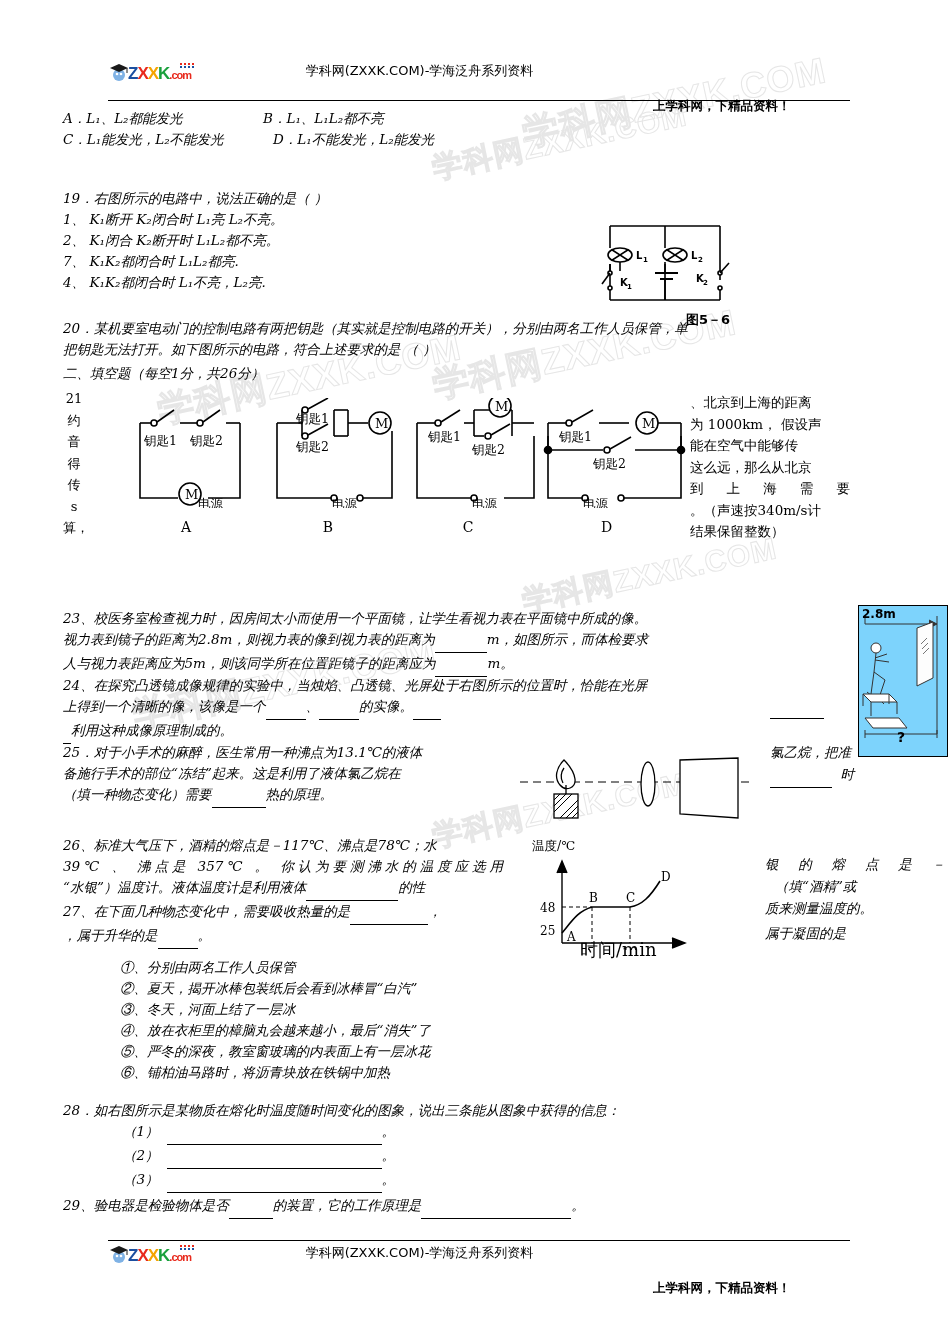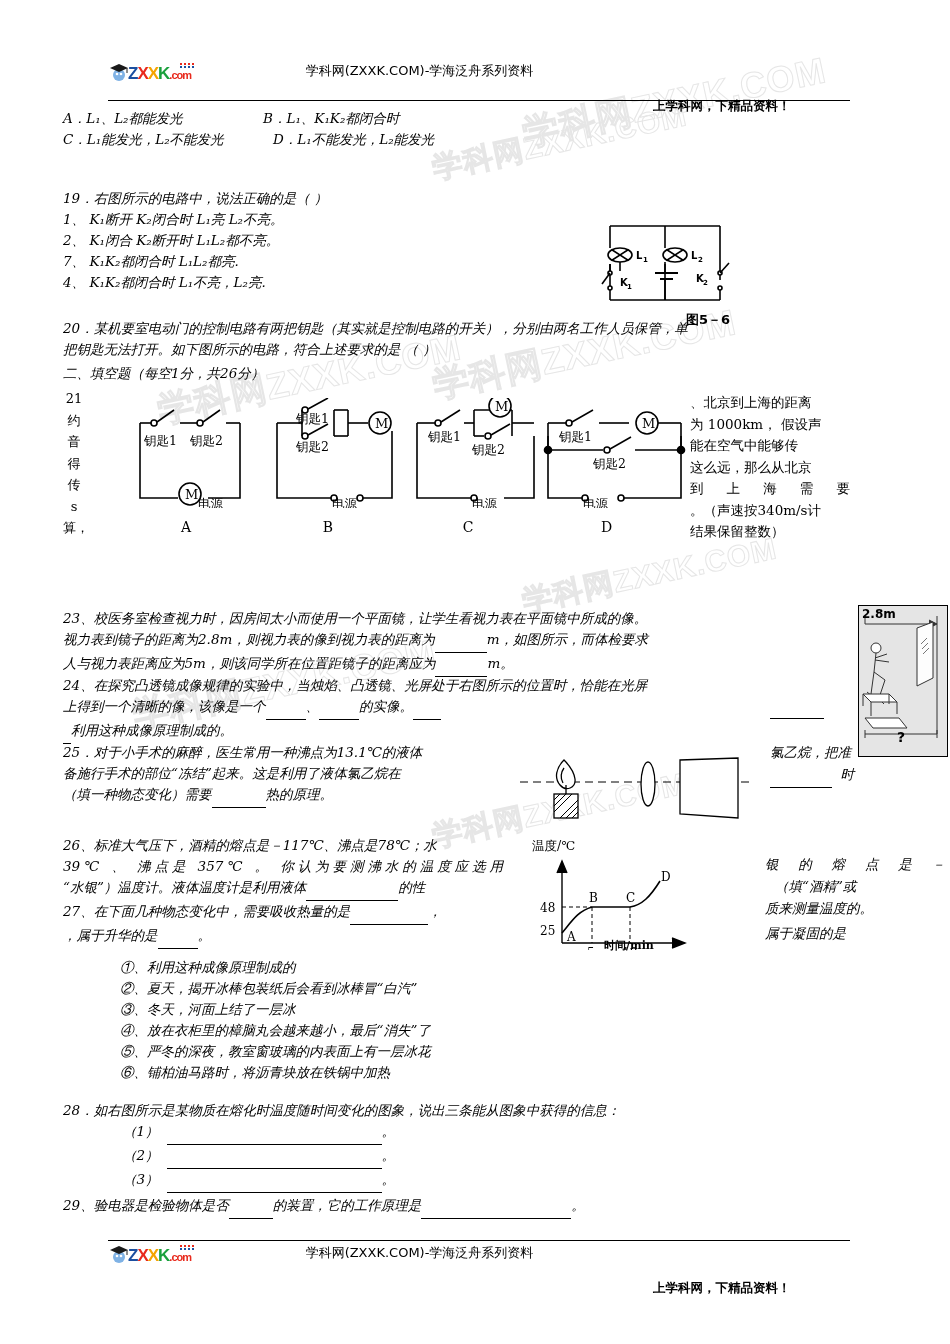--- a/index.html
+++ b/index.html
@@ -126,21 +126,21 @@
       </svg>
     </div>
     <div class="hdr-center">学科网(ZXXK.COM)-学海泛舟系列资料</div>
     <div class="hdr-right">上学科网，下精品资料！</div>
   </div>
   <div class="hdr-rule"></div>
 
   <div class="blk" style="left:63px;top:108px;width:560px;">
     <div class="t" style="display:flex;">
       <span style="width:200px;">A．L₁、L₂都能发光</span>
-      <span>B．L₁、K₁K₂都闭合时</span>
+      <span>B．L₁、L₁L₂都不亮</span>
     </div>
     <div class="t" style="display:flex;">
       <span style="width:210px;">C．L₁能发光，L₂不能发光</span>
       <span>D．L₁不能发光，L₂能发光</span>
     </div>
   </div>
 
   <div class="blk" style="left:63px;top:188px;width:560px;">
     <div class="t">19．右图所示的电路中，说法正确的是（     ）</div>
     <div class="t">1、 K₁断开 K₂闭合时 L₁亮 L₂不亮。</div>
@@ -333,21 +333,21 @@
     <div style="text-align:center;font-size:14px;margin-top:11px;margin-left:-18px;">D</div>
   </div>
 
 
   <div class="blk" style="left:63px;top:608px;width:790px;">
     <div class="t">23、校医务室检查视力时，因房间太小而使用一个平面镜，让学生看视力表在平面镜中所成的像。</div>
     <div class="t"><span>视力表到镜子的距离为2.8m，则视力表的像到视力表的距离为</span><span class="u" style="width:52px;">&nbsp;</span><span>m，如图所示，而体检要求</span></div>
     <div class="t"><span>人与视力表距离应为5m，则该同学所在位置距镜子的距离应为</span><span class="u" style="width:52px;">&nbsp;</span><span>m。</span></div>
   </div>
 
-  <div class="dg" style="left:858px;top:605px;width:90px;height:152px;border:1px solid #000;overflow:hidden;background:#e5e5e5;">
+  <div class="dg" style="left:858px;top:605px;width:90px;height:152px;border:1px solid #000;overflow:hidden;background:#7dd3fc;">
     <svg width="88" height="150" viewBox="0 0 88 150">
       <g stroke="#333" stroke-width="1" fill="none">
         <path d="M6 18 H76"></path>
         <path d="M70 14 L78 18 L70 22" fill="#333"></path>
         <path d="M78 10 V128"></path>
         <path d="M6 10 V18"></path>
 
         <path d="M58 22 L74 16 L74 72 L58 80 Z" fill="#fdfdfd" stroke="#333"></path>
         <path d="M62 38 L68 32 M63 43 L69 37 M64 48 L70 42" stroke="#777"></path>
 
@@ -444,25 +444,25 @@
       </g>
       <text x="10" y="57" font-family="DejaVu Serif, serif" font-size="12">48</text>
       <text x="10" y="80" font-family="DejaVu Serif, serif" font-size="12">25</text>
       <text x="57" y="102" font-family="DejaVu Serif, serif" font-size="12">5</text>
       <text x="92" y="102" font-family="DejaVu Serif, serif" font-size="12">10</text>
       <text x="37" y="86" font-family="DejaVu Serif, serif" font-size="12">A</text>
       <text x="59" y="47" font-family="DejaVu Serif, serif" font-size="12">B</text>
       <text x="96" y="47" font-family="DejaVu Serif, serif" font-size="12">C</text>
       <text x="131" y="26" font-family="DejaVu Serif, serif" font-size="12">D</text>
     </svg>
-    <div style="font-size:11px;font-family:'DejaVu Serif',serif;margin-left:74px;margin-top:-12px;font-weight:bold;">时间/min</div>
+    <div style="font-size:18px;font-family:'DejaVu Serif',serif;margin-left:50px;margin-top:-12px;">时间/min</div>
   </div>
 
   <div class="blk" style="left:120px;top:957px;width:520px;">
-    <div class="t">①、利用这种成像原理制成的</div>
+    <div class="t">①、分别由两名工作人员保管</div>
     <div class="t">②、夏天，揭开冰棒包装纸后会看到冰棒冒“白汽”</div>
     <div class="t">③、冬天，河面上结了一层冰</div>
     <div class="t">④、放在衣柜里的樟脑丸会越来越小，最后“消失”了</div>
     <div class="t">⑤、严冬的深夜，教室窗玻璃的内表面上有一层冰花</div>
     <div class="t">⑥、铺柏油马路时，将沥青块放在铁锅中加热</div>
   </div>
 
   <div class="blk" style="left:63px;top:1100px;width:790px;">
     <div class="t">28．如右图所示是某物质在熔化时温度随时间变化的图象，说出三条能从图象中获得的信息：</div>
     <div class="t" style="padding-left:60px;"><span>（1）</span><span class="u" style="width:215px;margin-left:8px;">&nbsp;</span><span>。</span></div>

